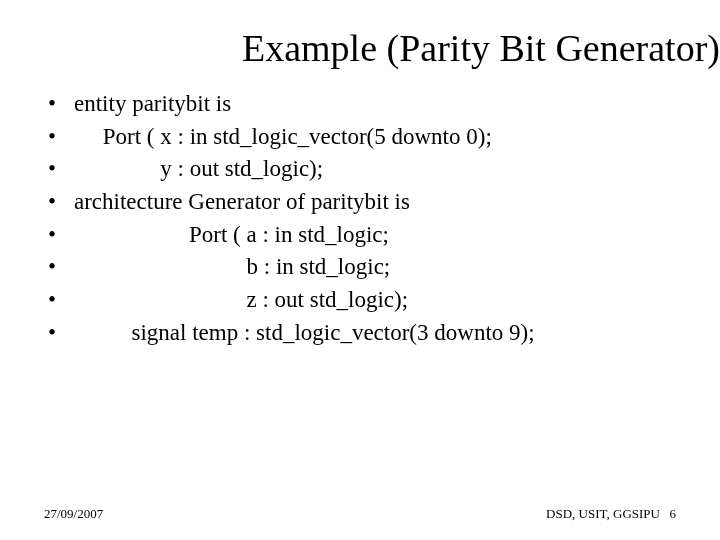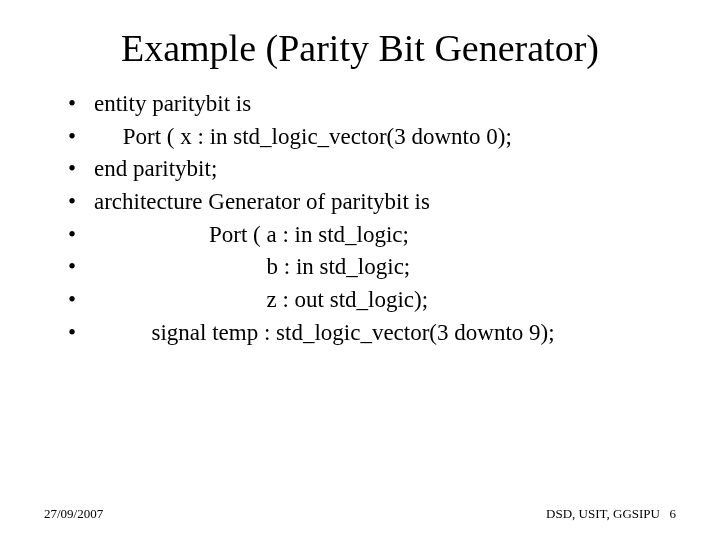--- a/index.html
+++ b/index.html
@@ -12,27 +12,27 @@
     color: #000000;
   }
   .slide {
     position: relative;
     width: 720px;
     height: 540px;
     box-sizing: border-box;
   }
   .title {
     font-size: 38px;
-    text-align: center;
+    text-align: right;
     padding-top: 26px;
     padding-bottom: 18px;
     font-weight: normal;
   }
   .body {
-    padding-left: 64px;
+    padding-left: 44px;
     padding-right: 40px;
   }
   ul.bullets {
     list-style: none;
     margin: 0;
     padding: 0;
   }
   ul.bullets li {
     font-size: 23px;
     line-height: 1.42;
@@ -71,22 +71,22 @@
 </style>
 </head>
 <body>
 
 <div class="slide">
   <div class="title">Example (Parity Bit Generator)</div>
 
   <div class="body">
     <ul class="bullets">
       <li>entity paritybit is</li>
-      <li>     Port ( x : in std_logic_vector(3 downto 0);</li>
-      <li>end paritybit;</li>
+      <li>     Port ( x : in std_logic_vector(5 downto 0);</li>
+      <li>               y : out std_logic);</li>
       <li>architecture Generator of paritybit is</li>
       <li>                    Port ( a : in std_logic;</li>
       <li>                              b : in std_logic;</li>
       <li>                              z : out std_logic);</li>
       <li>          signal temp : std_logic_vector(3 downto 9);</li>
     </ul>
   </div>
 
   <div class="footer">
     <span class="left">27/09/2007</span>

